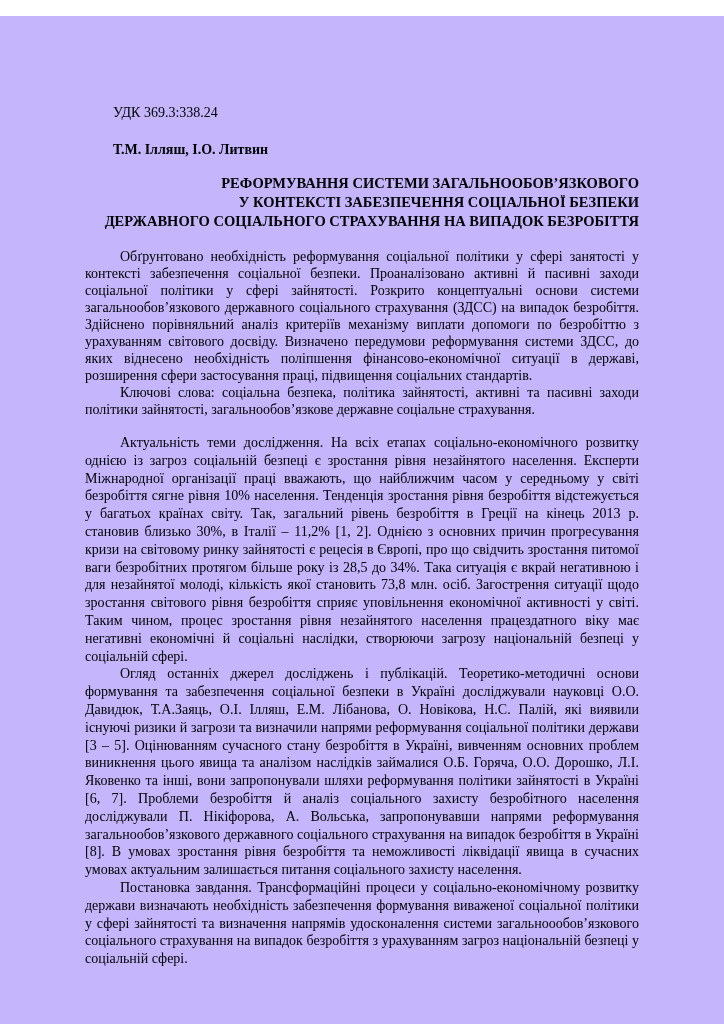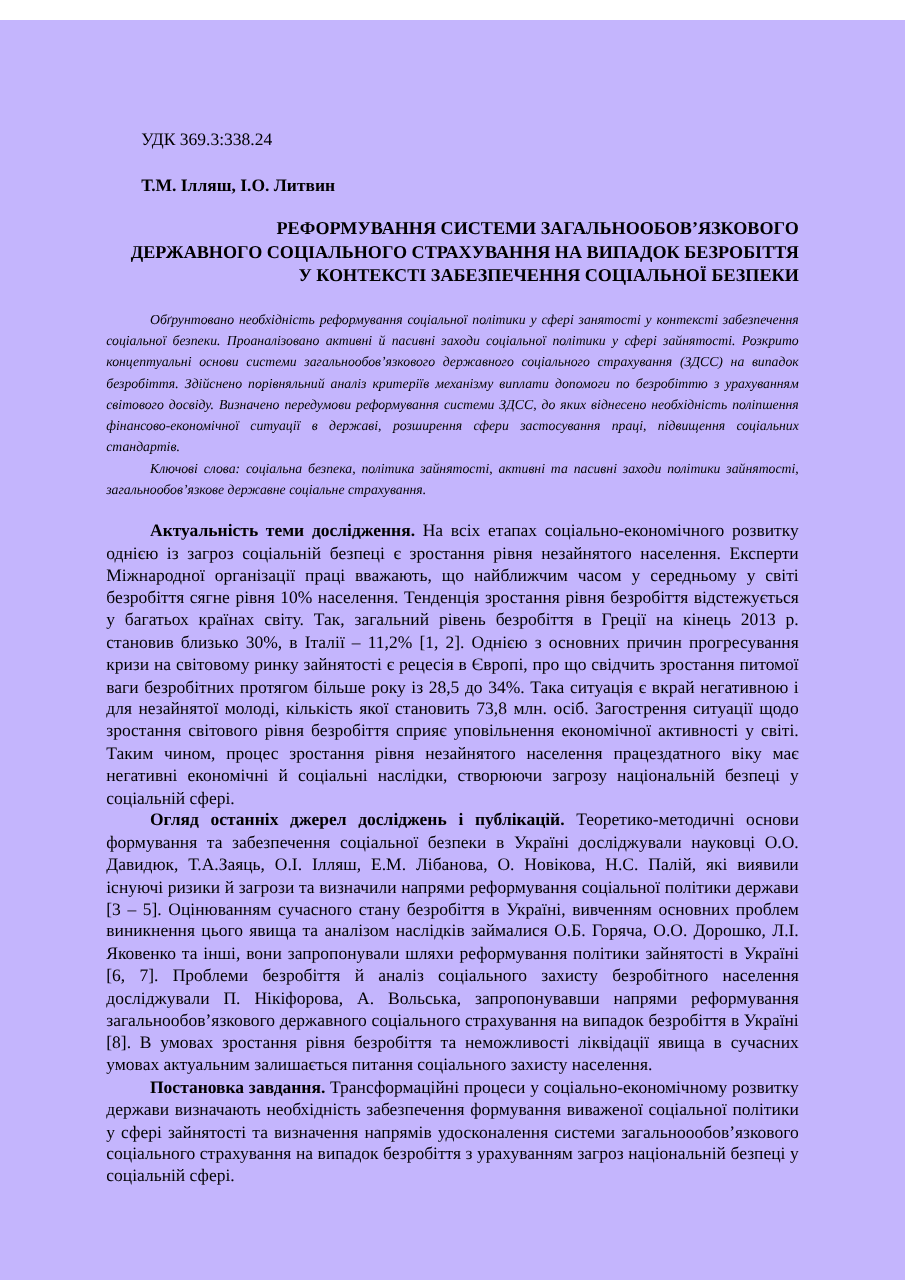--- a/index.html
+++ b/index.html
@@ -37,56 +37,55 @@
       font-size: 14.5px;
       line-height: 19px;
       font-weight: bold;
       text-align: right;
     }
     .title .title-line {
       white-space: nowrap;
     }
     .abstract {
       margin: 0;
-      font-size: 11px;
+      font-size: 14px;
       line-height: 17px;
-      font-style: italic;
       text-align: justify;
     }
     .abstract p {
       margin: 0;
       text-indent: 35px;
     }
     .abstract .keywords {
       margin: 0 0 16px 0;
     }
     .body-text p {
       margin: 0;
       font-size: 14px;
       line-height: 17.8px;
       text-align: justify;
       text-indent: 35px;
     }
     .lead {
-      font-weight: bold;
+      font-weight: normal;
     }
   </style>
 </head>
 <body>
 
 <div class="page">
 
   <p class="udc">УДК 369.3:338.24</p>
 
   <p class="authors">Т.М. Ілляш, І.О. Литвин</p>
 
   <div class="title">
     <div class="title-line">РЕФОРМУВАННЯ СИСТЕМИ ЗАГАЛЬНООБОВ’ЯЗКОВОГО</div>
+    <div class="title-line">У КОНТЕКСТІ ЗАБЕЗПЕЧЕННЯ СОЦІАЛЬНОЇ БЕЗПЕКИ</div>
     <div class="title-line">ДЕРЖАВНОГО СОЦІАЛЬНОГО СТРАХУВАННЯ НА ВИПАДОК БЕЗРОБІТТЯ</div>
-    <div class="title-line">У КОНТЕКСТІ ЗАБЕЗПЕЧЕННЯ СОЦІАЛЬНОЇ БЕЗПЕКИ</div>
   </div>
 
   <div class="abstract">
     <p>Обґрунтовано необхідність реформування соціальної політики у сфері занятості у контексті забезпечення соціальної безпеки. Проаналізовано активні й пасивні заходи соціальної політики у сфері зайнятості. Розкрито концептуальні основи системи загальнообов’язкового державного соціального страхування (ЗДСС) на випадок безробіття. Здійснено порівняльний аналіз критеріїв механізму виплати допомоги по безробіттю з урахуванням світового досвіду. Визначено передумови реформування системи ЗДСС, до яких віднесено необхідність поліпшення фінансово-економічної ситуації в державі, розширення сфери застосування праці, підвищення соціальних стандартів.</p>
     <p class="keywords"><span>Ключові слова:</span><span> соціальна безпека, політика зайнятості, активні та пасивні заходи політики зайнятості, загальнообов’язкове державне соціальне страхування.</span></p>
   </div>
 
   <div class="body-text">
     <p><span class="lead">Актуальність теми дослідження.</span><span> На всіх етапах соціально-економічного розвитку однією із загроз соціальній безпеці є зростання рівня незайнятого населення. Експерти Міжнародної організації праці вважають, що найближчим часом у середньому у світі безробіття сягне рівня 10% населення. Тенденція зростання рівня безробіття відстежується у багатьох країнах світу. Так, загальний рівень безробіття в Греції на кінець 2013 р. становив близько 30%, в Італії – 11,2% [1, 2]. Однією з основних причин прогресування кризи на світовому ринку зайнятості є рецесія в Європі, про що свідчить зростання питомої ваги безробітних протягом більше року із 28,5 до 34%. Така ситуація є вкрай негативною і для незайнятої молоді, кількість якої становить 73,8 млн. осіб. Загострення ситуації щодо зростання світового рівня безробіття сприяє уповільнення економічної активності у світі. Таким чином, процес зростання рівня незайнятого населення працездатного віку має негативні економічні й соціальні наслідки, створюючи загрозу національній безпеці у соціальній сфері.</span></p>
     <p><span class="lead">Огляд останніх джерел досліджень і публікацій.</span><span> Теоретико-методичні основи формування та забезпечення соціальної безпеки в Україні досліджували науковці О.О. Давидюк, Т.А.Заяць, О.І. Ілляш, Е.М. Лібанова, О. Новікова, Н.С. Палій, які виявили існуючі ризики й загрози та визначили напрями реформування соціальної політики держави [3 – 5]. Оцінюванням сучасного стану безробіття в Україні, вивченням основних проблем виникнення цього явища та аналізом наслідків займалися О.Б. Горяча, О.О. Дорошко, Л.І. Яковенко та інші, вони запропонували шляхи реформування політики зайнятості в Україні [6, 7]. Проблеми безробіття й аналіз соціального захисту безробітного населення досліджували П. Нікіфорова, А. Вольська, запропонувавши напрями реформування загальнообов’язкового державного соціального страхування на випадок безробіття в Україні [8]. В умовах зростання рівня безробіття та неможливості ліквідації явища в сучасних умовах актуальним залишається питання соціального захисту населення.</span></p>

